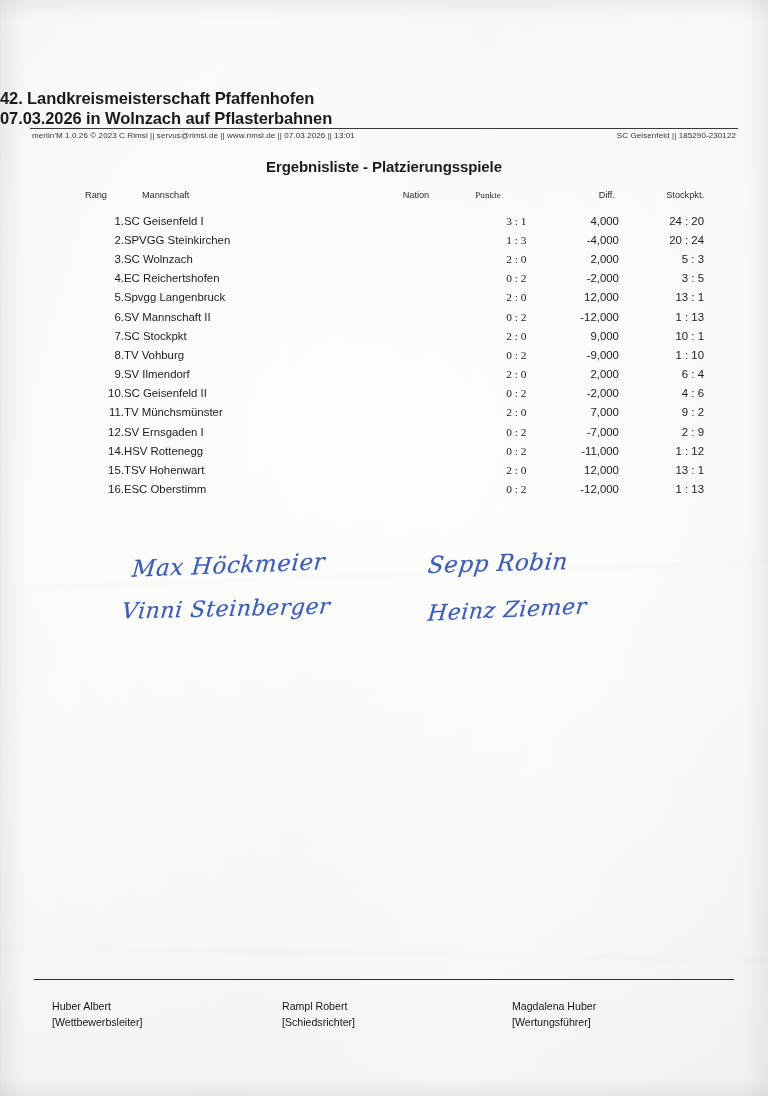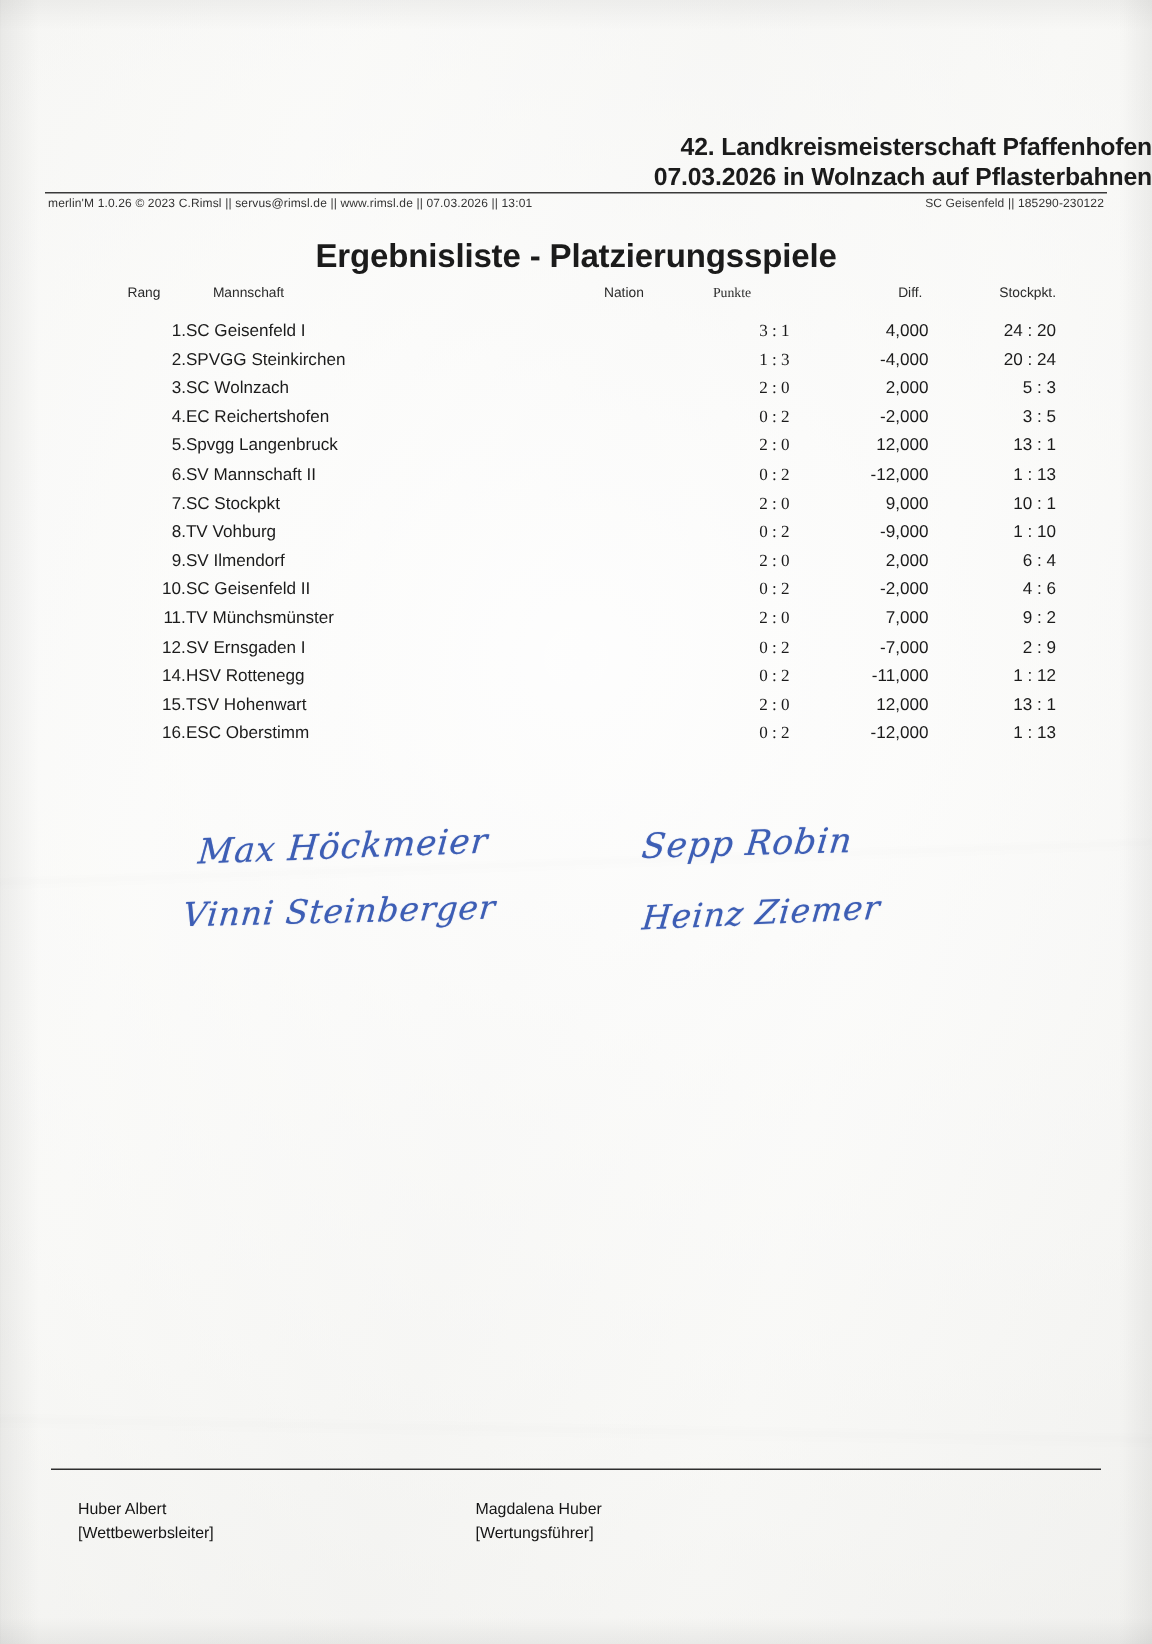--- a/index.html
+++ b/index.html
@@ -51,21 +51,21 @@
     position: absolute;
     inset: 0;
     z-index: 3;
   }
 
   
   .doc-title {
     position: absolute;
     left: 0; right: 0;
     top: 88px;
-    text-align: right;
+    text-align: left;
     font-size: 16.5px;
     font-weight: bold;
     line-height: 20px;
     letter-spacing: -0.1px;
   }
   .doc-title .line2 { display: block; }
 
   .meta-rule {
     position: absolute;
     left: 30px;
@@ -84,21 +84,21 @@
     line-height: 11px;
     color: #333;
     letter-spacing: .1px;
   }
 
   .list-title {
     position: absolute;
     left: 0; right: 0;
     top: 158px;
     text-align: center;
-    font-size: 22px;
+    font-size: 15px;
     font-weight: bold;
     letter-spacing: -0.1px;
   }
 
   
   .result-table {
     position: absolute;
     left: 84px;
     top: 190px;
     width: 620px;
@@ -167,21 +167,20 @@
   }
   .footer-officials {
     position: absolute;
     left: 52px;
     top: 998px;
     width: 690px;
     display: flex;
     font-size: 10.6px;
     line-height: 16px;
     color: #151515;
-    gap: 10px;
   }
   .official { width: 255px; }
   .official.o2 { width: 255px; }
   .official .role { display: block; }
 </style>
 </head>
 <body>
 
 <div class="paper"></div>
 <div class="paper-streaks"></div>
@@ -345,19 +344,23 @@
     <div class="sig sig-4">Heinz Ziemer</div>
   </div>
 
   <div class="footer-rule"></div>
 
   <div class="footer-officials">
     <div class="official o1">
       <span>Huber Albert</span>
       <span class="role">[Wettbewerbsleiter]</span>
     </div>
+    <div class="official o2">
+      <span>Rampl Robert</span>
+      <span class="role">[Schiedsrichter]</span>
+    </div>
     <div class="official o3">
       <span>Magdalena Huber</span>
       <span class="role">[Wertungsführer]</span>
     </div>
   </div>
 
 </div>
 
 </body></html>

